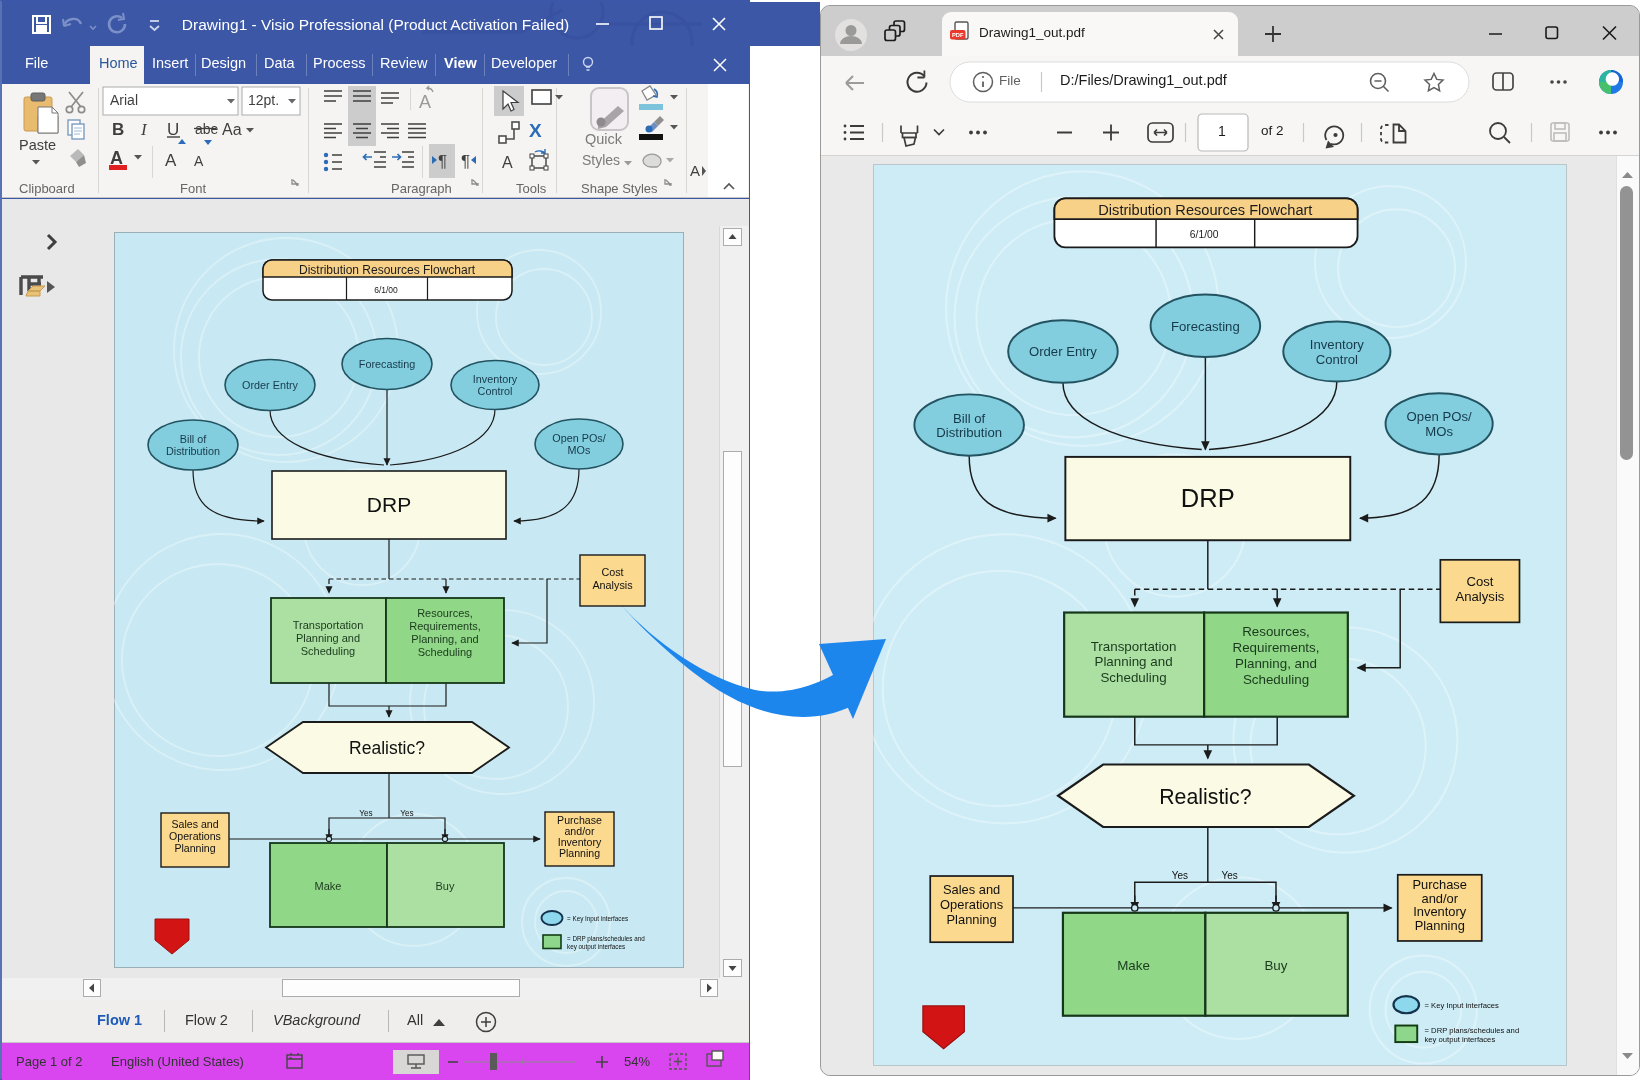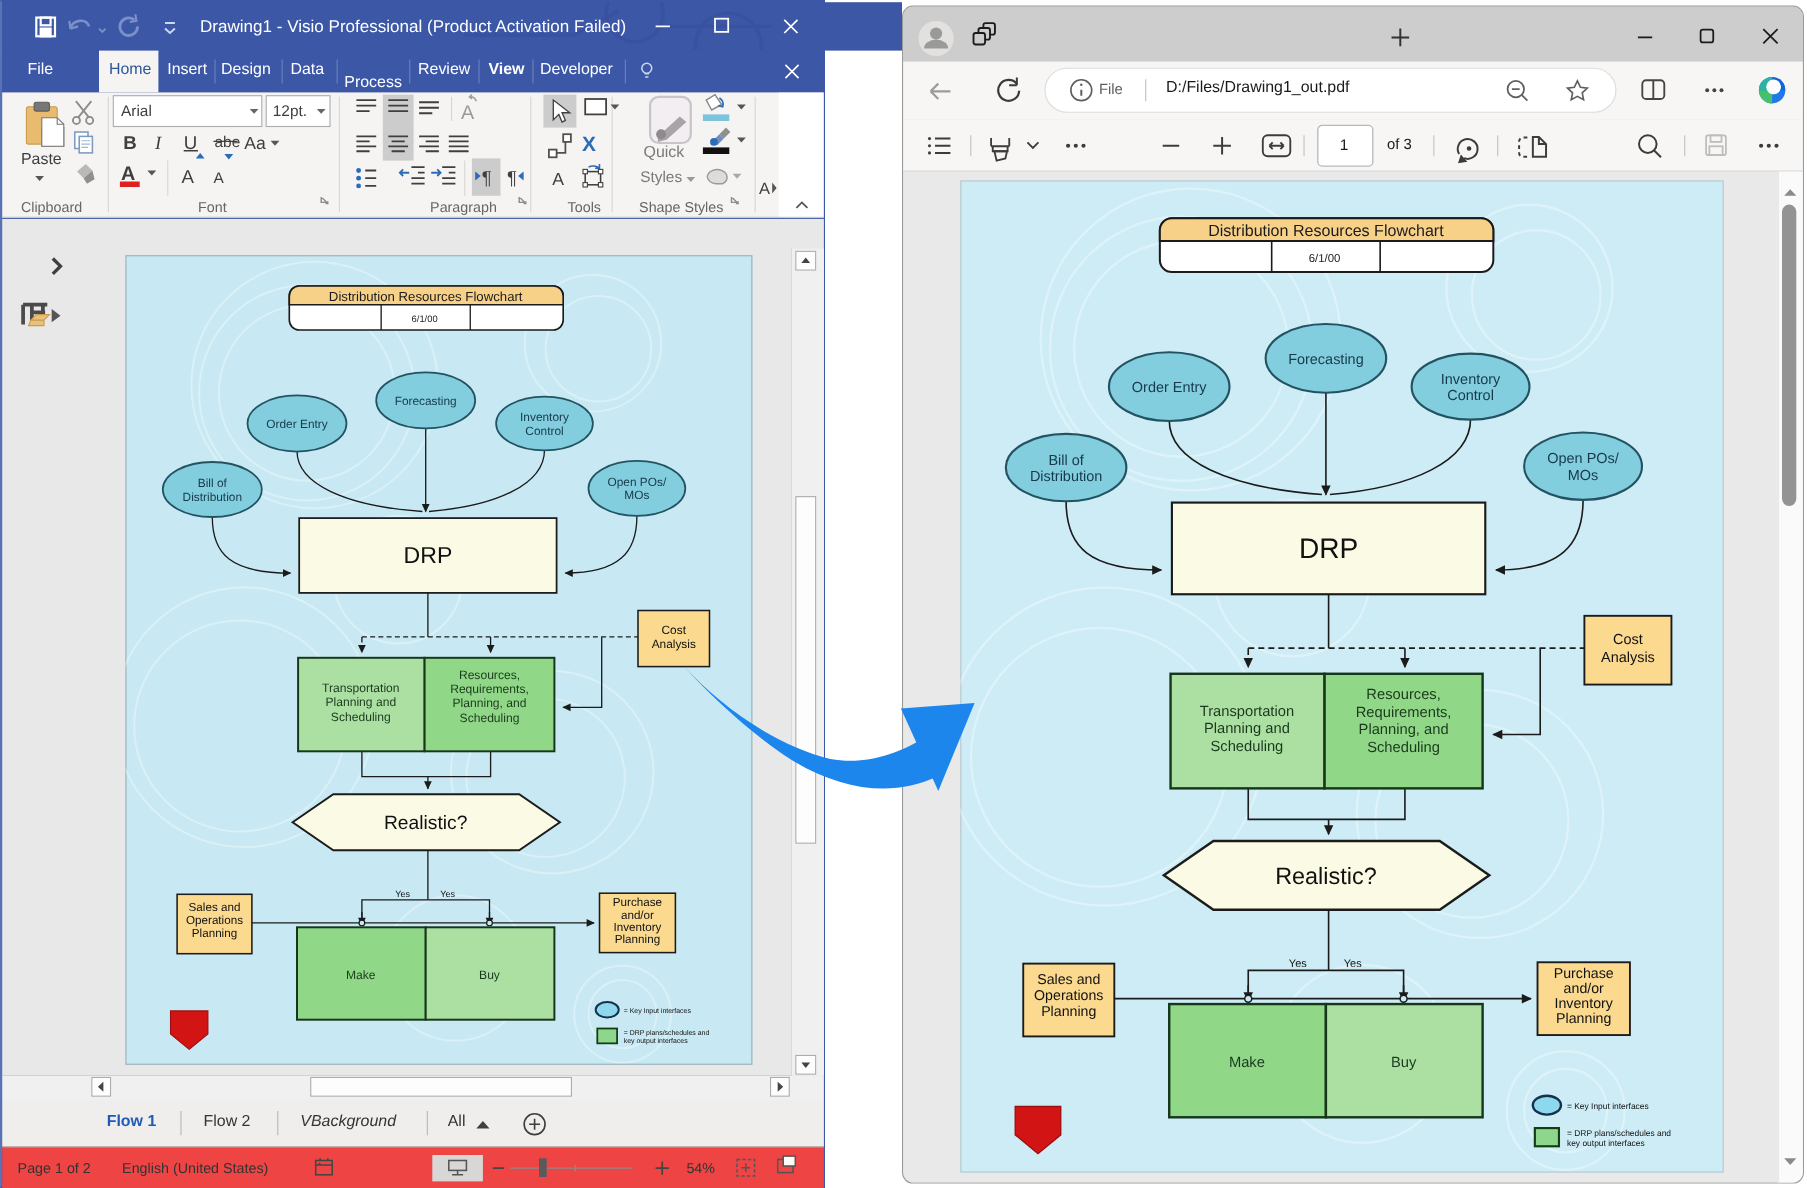--- a/index.html
+++ b/index.html
@@ -55,21 +55,21 @@
     </svg>
   </div>
 
   <div class="a" style="left:0px;top:44px;width:747px;height:38px;background:#3b57a6;color:#fff;font-size:14.5px;">
     <div class="a" style="left:88px;top:0px;width:54px;height:38px;background:#f5f4f2;"></div>
     <div class="a" style="left:23px;top:9px;">File</div>
     <div class="a" style="left:97px;top:9px;color:#2b579a;">Home</div>
     <div class="a" style="left:150px;top:9px;">Insert</div>
     <div class="a" style="left:199px;top:9px;">Design</div>
     <div class="a" style="left:262px;top:9px;">Data</div>
-    <div class="a" style="left:311px;top:9px;margin-top:12px;">Process</div>
+    <div class="a" style="left:311px;top:9px;">Process</div>
     <div class="a" style="left:378px;top:9px;">Review</div>
     <div class="a" style="left:442px;top:9px;font-weight:bold;">View</div>
     <div class="a" style="left:489px;top:9px;">Developer</div>
     <div class="a" style="left:601px;top:9px;color:#ccd6f0;margin-top:36px;">Tell me...</div>
     <svg class="a" style="left:0px;top:0px;" width="747" height="38" viewBox="0 0 747 38">
       <g stroke="#6d82bd" stroke-width="1">
         <path d="M193.5 8 V30 M254.5 8 V30 M304.5 8 V30 M370.5 8 V30 M433.5 8 V30 M482.5 8 V30 M566.5 8 V30"></path>
       </g>
       <g stroke="#ccd6f0" stroke-width="1.4" fill="none">
         <circle cx="586" cy="16" r="4.5"></circle>
@@ -290,21 +290,21 @@
     <svg class="a" style="left:0px;top:0px;" width="747" height="42" viewBox="0 0 747 42">
       <g stroke="#b9b7b5" stroke-width="1">
             <path d="M162.5 10 V32 M250.5 10 V32 M386.5 10 V32"></path>
           </g>
       <path d="M431 26 l6 -7 6 7 z" fill="#3f3f3f"></path>
       <circle cx="484" cy="22" r="9.5" fill="none" stroke="#3f3f3f" stroke-width="1.5"></circle>
       <path d="M479 22 h10 M484 17 v10" stroke="#3f3f3f" stroke-width="1.5"></path>
     </svg>
   </div>
 
-  <div class="a" style="left:0px;top:1040px;width:747px;height:38px;background:#ef4444;border-top:1px solid #c8c6c4;font-size:13px;color:#333;">
+  <div class="a" style="left:0px;top:1040px;width:747px;height:38px;background:#d946ef;border-top:1px solid #c8c6c4;font-size:13px;color:#333;">
     <div class="a" style="left:14px;top:11px;">Page 1 of 2</div>
     <div class="a" style="left:109px;top:11px;">English (United States)</div>
     <svg class="a" style="left:0px;top:0px;" width="747" height="38" viewBox="0 0 747 38">
       <g stroke="#444" stroke-width="1.4" fill="none">
         <rect x="285" y="12" width="15" height="13"></rect>
         <path d="M285 16 h15 M289 12 v-2 M296 12 v-2"></path>
         <circle cx="288.5" cy="15" r="1" fill="#444" stroke="none"></circle>
       </g>
       <rect x="391" y="7" width="46" height="24" fill="#d9d7d5"></rect>
       <g stroke="#555" stroke-width="1.4" fill="none">
@@ -341,20 +341,31 @@
       </g>
 
       <g stroke="#1b1b1b" stroke-width="1.6" fill="none">
         <path d="M668 28 h13"></path>
         <rect x="725" y="21" width="11.5" height="11.5" rx="2"></rect>
         <path d="M782 20.5 l13 13 M795 20.5 l-13 13"></path>
       </g>
       <path d="M444 28 h16 M452 20 v16" stroke="#333" stroke-width="1.8" fill="none"></path>
     </svg>
 
+    <div class="a" style="left:121px;top:6px;width:296px;height:44px;background:#f9f8f7;border-radius:9px 9px 0 0;">
+      <svg class="a" style="left:6px;top:8px;" width="26" height="26" viewBox="0 0 26 26">
+        <rect x="7" y="2" width="13" height="17" rx="1.5" fill="#fff" stroke="#555" stroke-width="1.4"></rect>
+        <rect x="2" y="10" width="15.5" height="9.5" rx="2" fill="#e8392b"></rect>
+        <text x="9.7" y="17.3" font-size="5.8" font-weight="bold" fill="#fff" text-anchor="middle" font-family="Liberation Sans,sans-serif">PDF</text>
+      </svg>
+      <div class="a" style="left:37px;top:13px;font-size:13.5px;color:#1b1b1b;">Drawing1_out.pdf</div>
+      <svg class="a" style="left:270px;top:16px;" width="14" height="14">
+            <path d="M2 2 l9 9 M11 2 l-9 9" stroke="#454545" stroke-width="1.5"></path>
+          </svg>
+    </div>
   </div>
 
   <div class="a" style="left:0px;top:50px;width:818px;height:53px;background:#f7f6f5;">
     <svg class="a" style="left:0px;top:0px;" width="818" height="53" viewBox="0 0 818 53">
       <g stroke="#9b9b9b" stroke-width="2" fill="none">
         <path d="M25 27 h18 M25 27 l7 -7 M25 27 l7 7"></path>
       </g>
       <g stroke="#3a3a3a" stroke-width="2" fill="none">
         <path d="M103.4 20.2 A9.5 9.5 0 1 0 105.5 26.5"></path>
         <path d="M103.4 21.5 v-7 M103.4 21.5 h-7" stroke-width="1.8"></path>
@@ -443,21 +454,21 @@
         <rect x="734" y="14" width="10" height="6"></rect>
         <rect x="733" y="24" width="12" height="8"></rect>
       </g>
       <g fill="#3c3c3c">
             <circle cx="780" cy="23.5" r="1.9"></circle>
             <circle cx="787" cy="23.5" r="1.9"></circle>
             <circle cx="794" cy="23.5" r="1.9"></circle>
           </g>
     </svg>
     <div class="a" style="left:397px;top:14px;font-size:14px;color:#1b1b1b;">1</div>
-    <div class="a" style="left:440px;top:14px;font-size:13.5px;color:#1b1b1b;">of 3</div>
+    <div class="a" style="left:440px;top:14px;font-size:13.5px;color:#1b1b1b;">of 2</div>
   </div>
 
   <div class="a" style="left:0px;top:150px;width:818px;height:921px;background:#e9e9e9;">
     <div class="a" style="left:52px;top:8px;width:694px;height:902px;background:#cdecf6;border:1px solid #b9c6ca;"></div>
     <svg class="a" id="pdraw" style="left:52px;top:8px;" width="694" height="902" viewBox="0 0 694 902">
           <use href="#flow" transform="scale(1.2175,1.2255)"></use>
         </svg>
 
     <div class="a" style="left:795px;top:0px;width:23px;height:921px;background:#fafafa;border-left:1px solid #e0e0e0;"></div>
     <svg class="a" style="left:795px;top:12px;" width="23" height="16">

